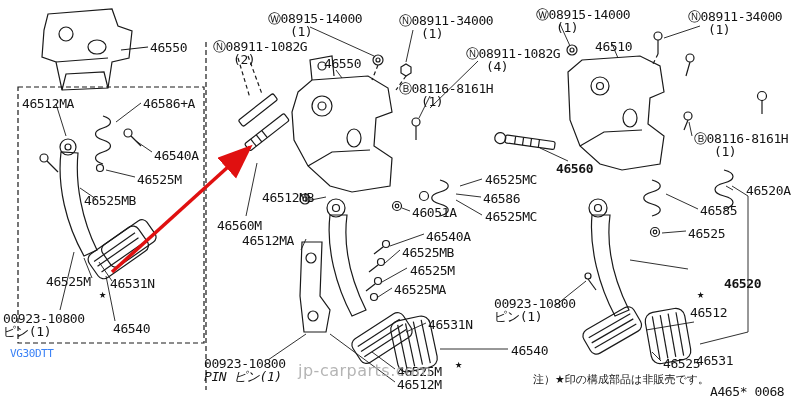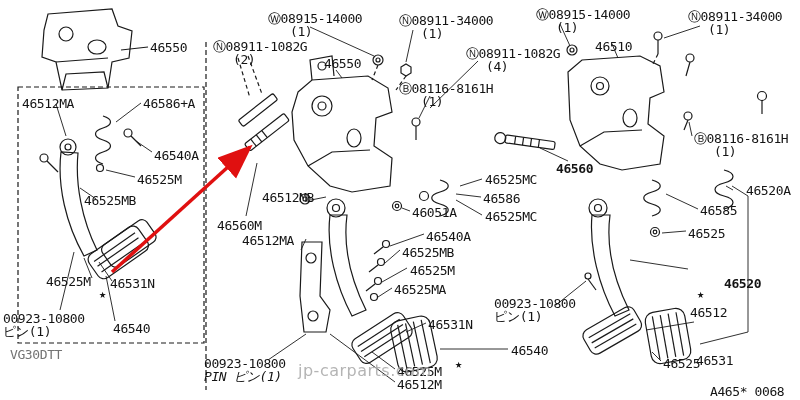--- a/index.html
+++ b/index.html
@@ -29,21 +29,21 @@
     position: absolute; left: 533px; top: 372px;
     font-size: 11px; color: #141414;
     font-family: "DejaVu Sans", sans-serif; white-space: pre;
   }
   .code {
     position: absolute; left: 710px; top: 384px;
     font-size: 13px; color: #141414; letter-spacing: -0.4px;
   }
   .model {
     position: absolute; left: 10px; top: 347px;
-    font-size: 13px; color: #737373; letter-spacing: -0.4px;
+    font-size: 11px; color: #3b82f6; letter-spacing: -0.4px;
   }
 </style>
 </head>
 <body>
 
 <div class="stage">
 
   <svg class="art" width="800" height="400" viewBox="0 0 800 400">
     <defs>
       <marker id="arrh" markerWidth="12" markerHeight="10" refX="9" refY="4" orient="auto">
@@ -300,14 +300,15 @@
       <span class="lbl star" style="left: 697px; top: 288px;">★</span>
       <span class="lbl" style="left: 724px; top: 277px; font-weight: bold;">46520</span>
       <span class="lbl" style="left: 494px; top: 297px;">00923-10800</span>
       <span class="lbl" style="left: 494px; top: 310px;">ピン(1)</span>
       <span class="lbl" style="left: 696px; top: 330px; margin-top: 24px;">46531</span>
       <span class="lbl" style="left: 663px; top: 357px;">46525</span>
     </div>
 
   <div class="model">VG30DTT</div>
   <div class="watermark">jp-carparts.com</div>
+  <div class="note">注）★印の構成部品は非販売です。</div>
   <div class="code">A465* 0068</div>
 </div>
 
 </body></html>

